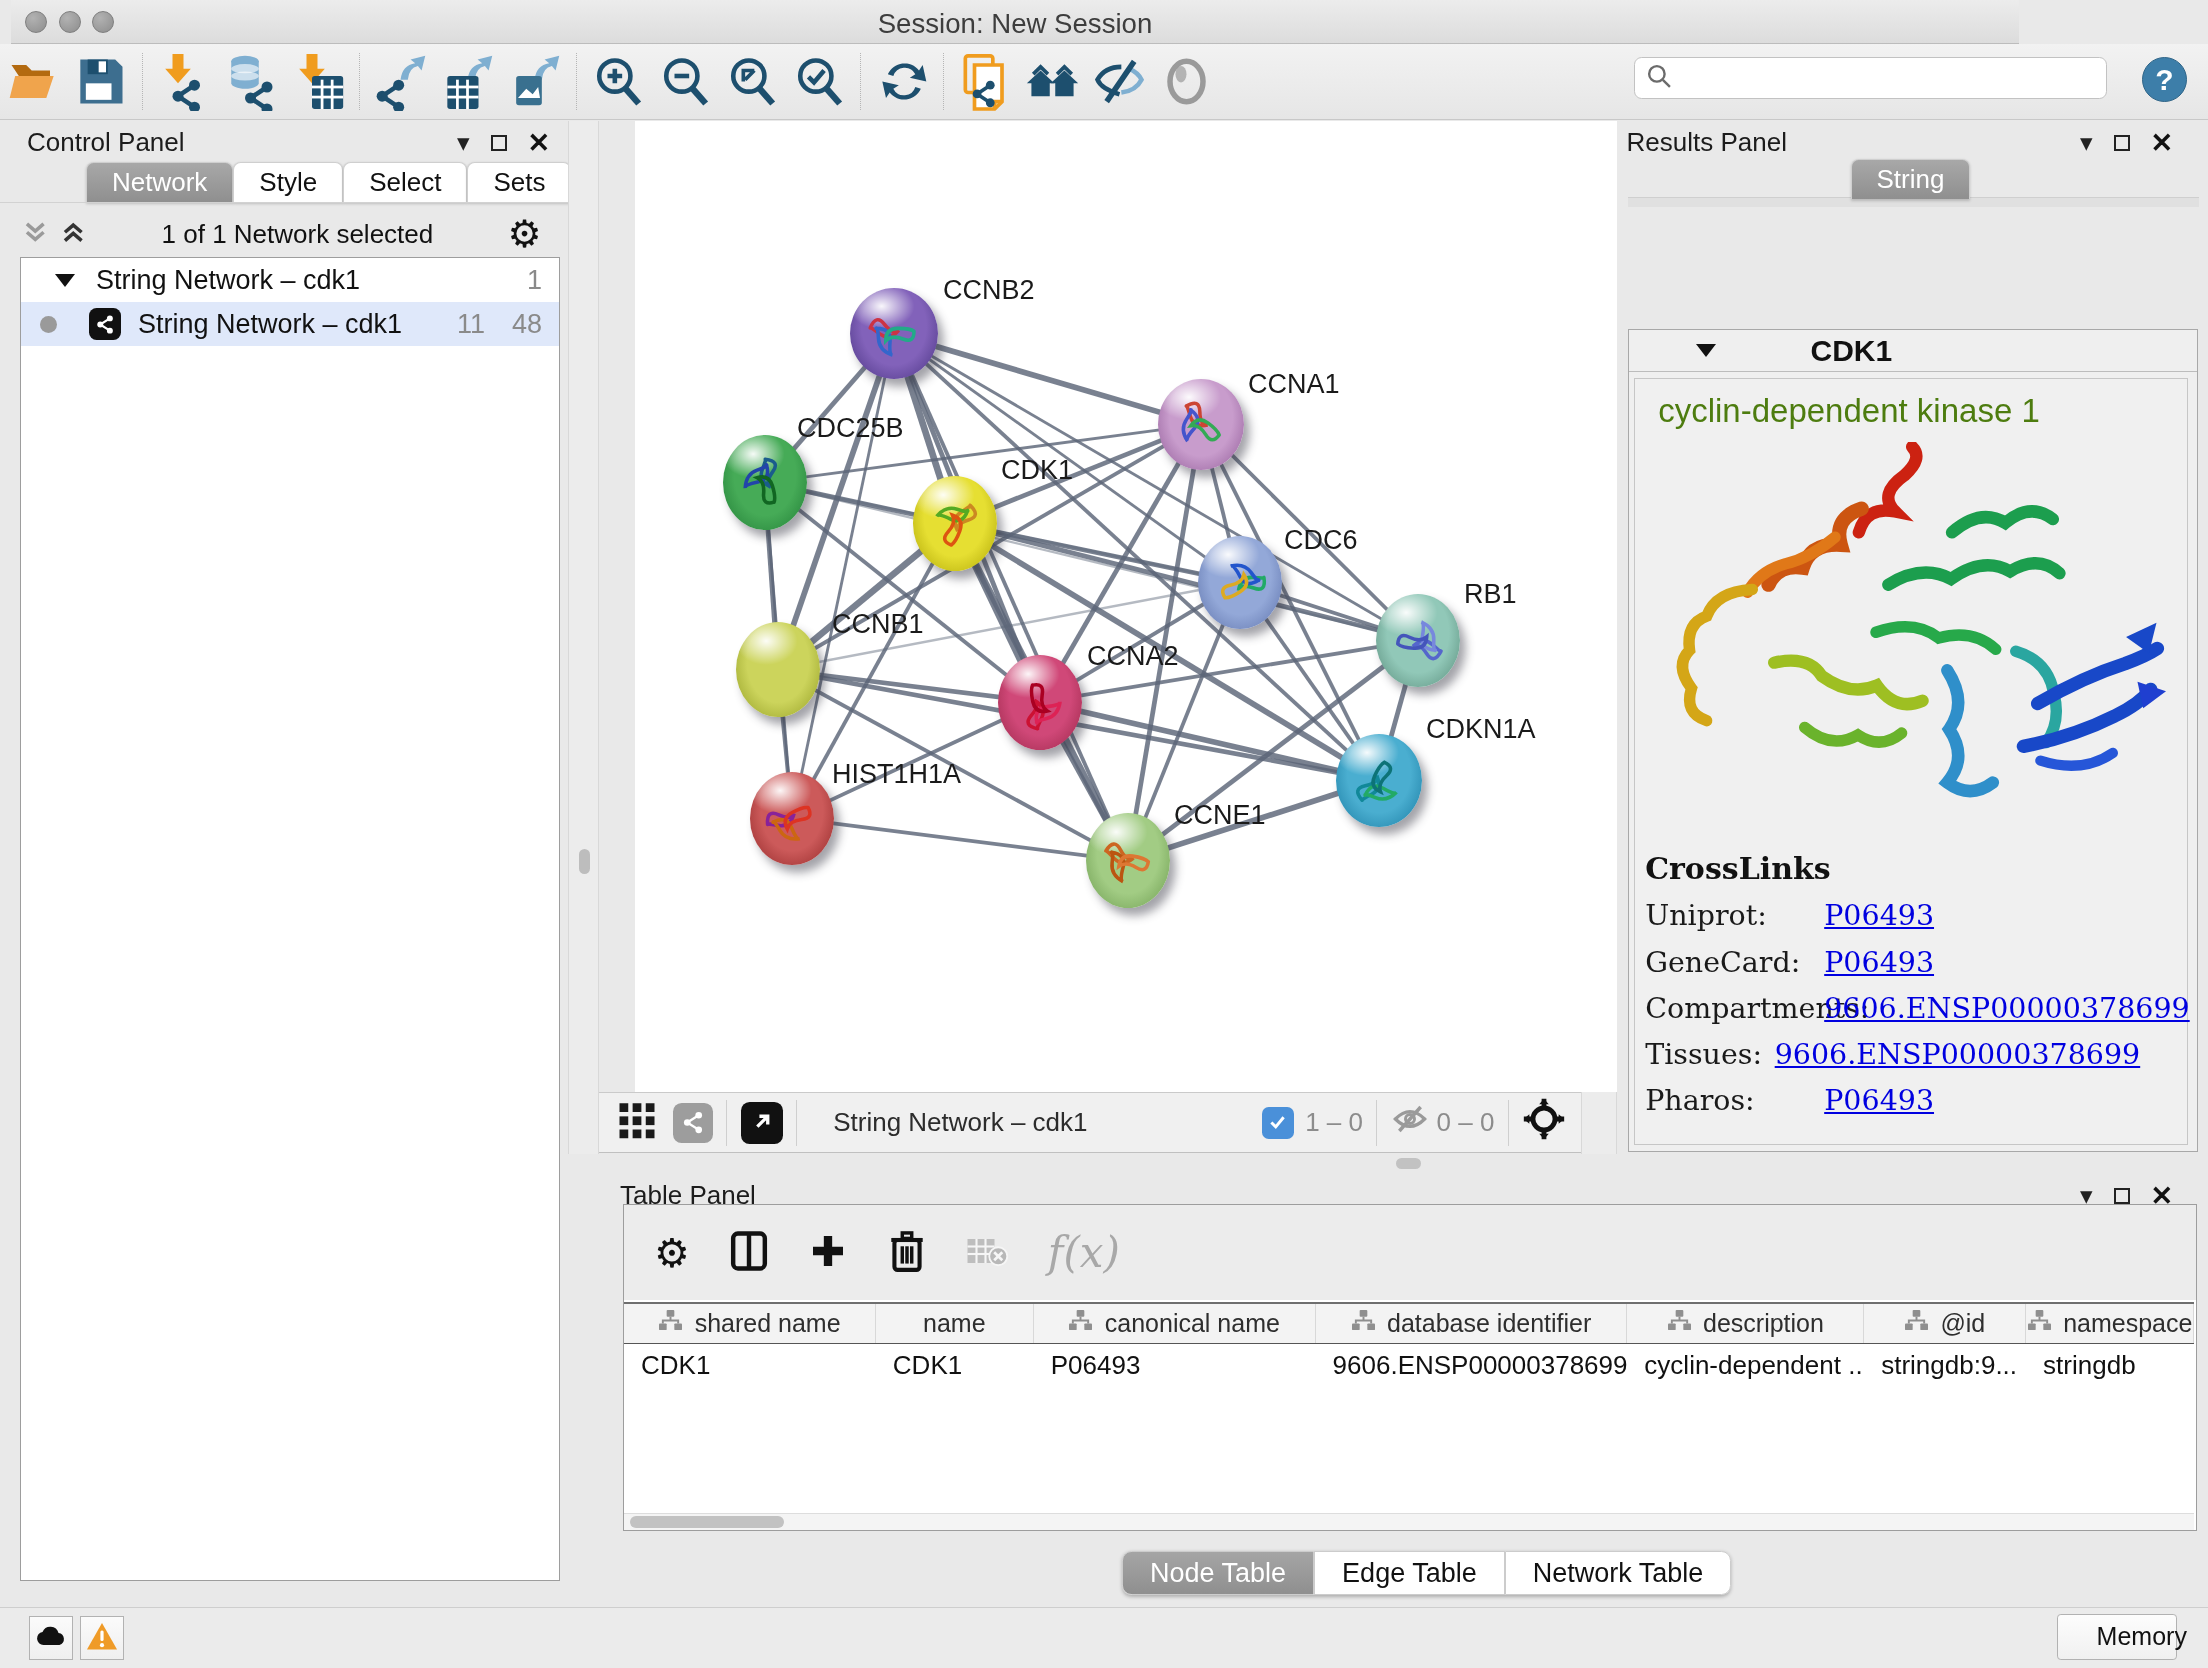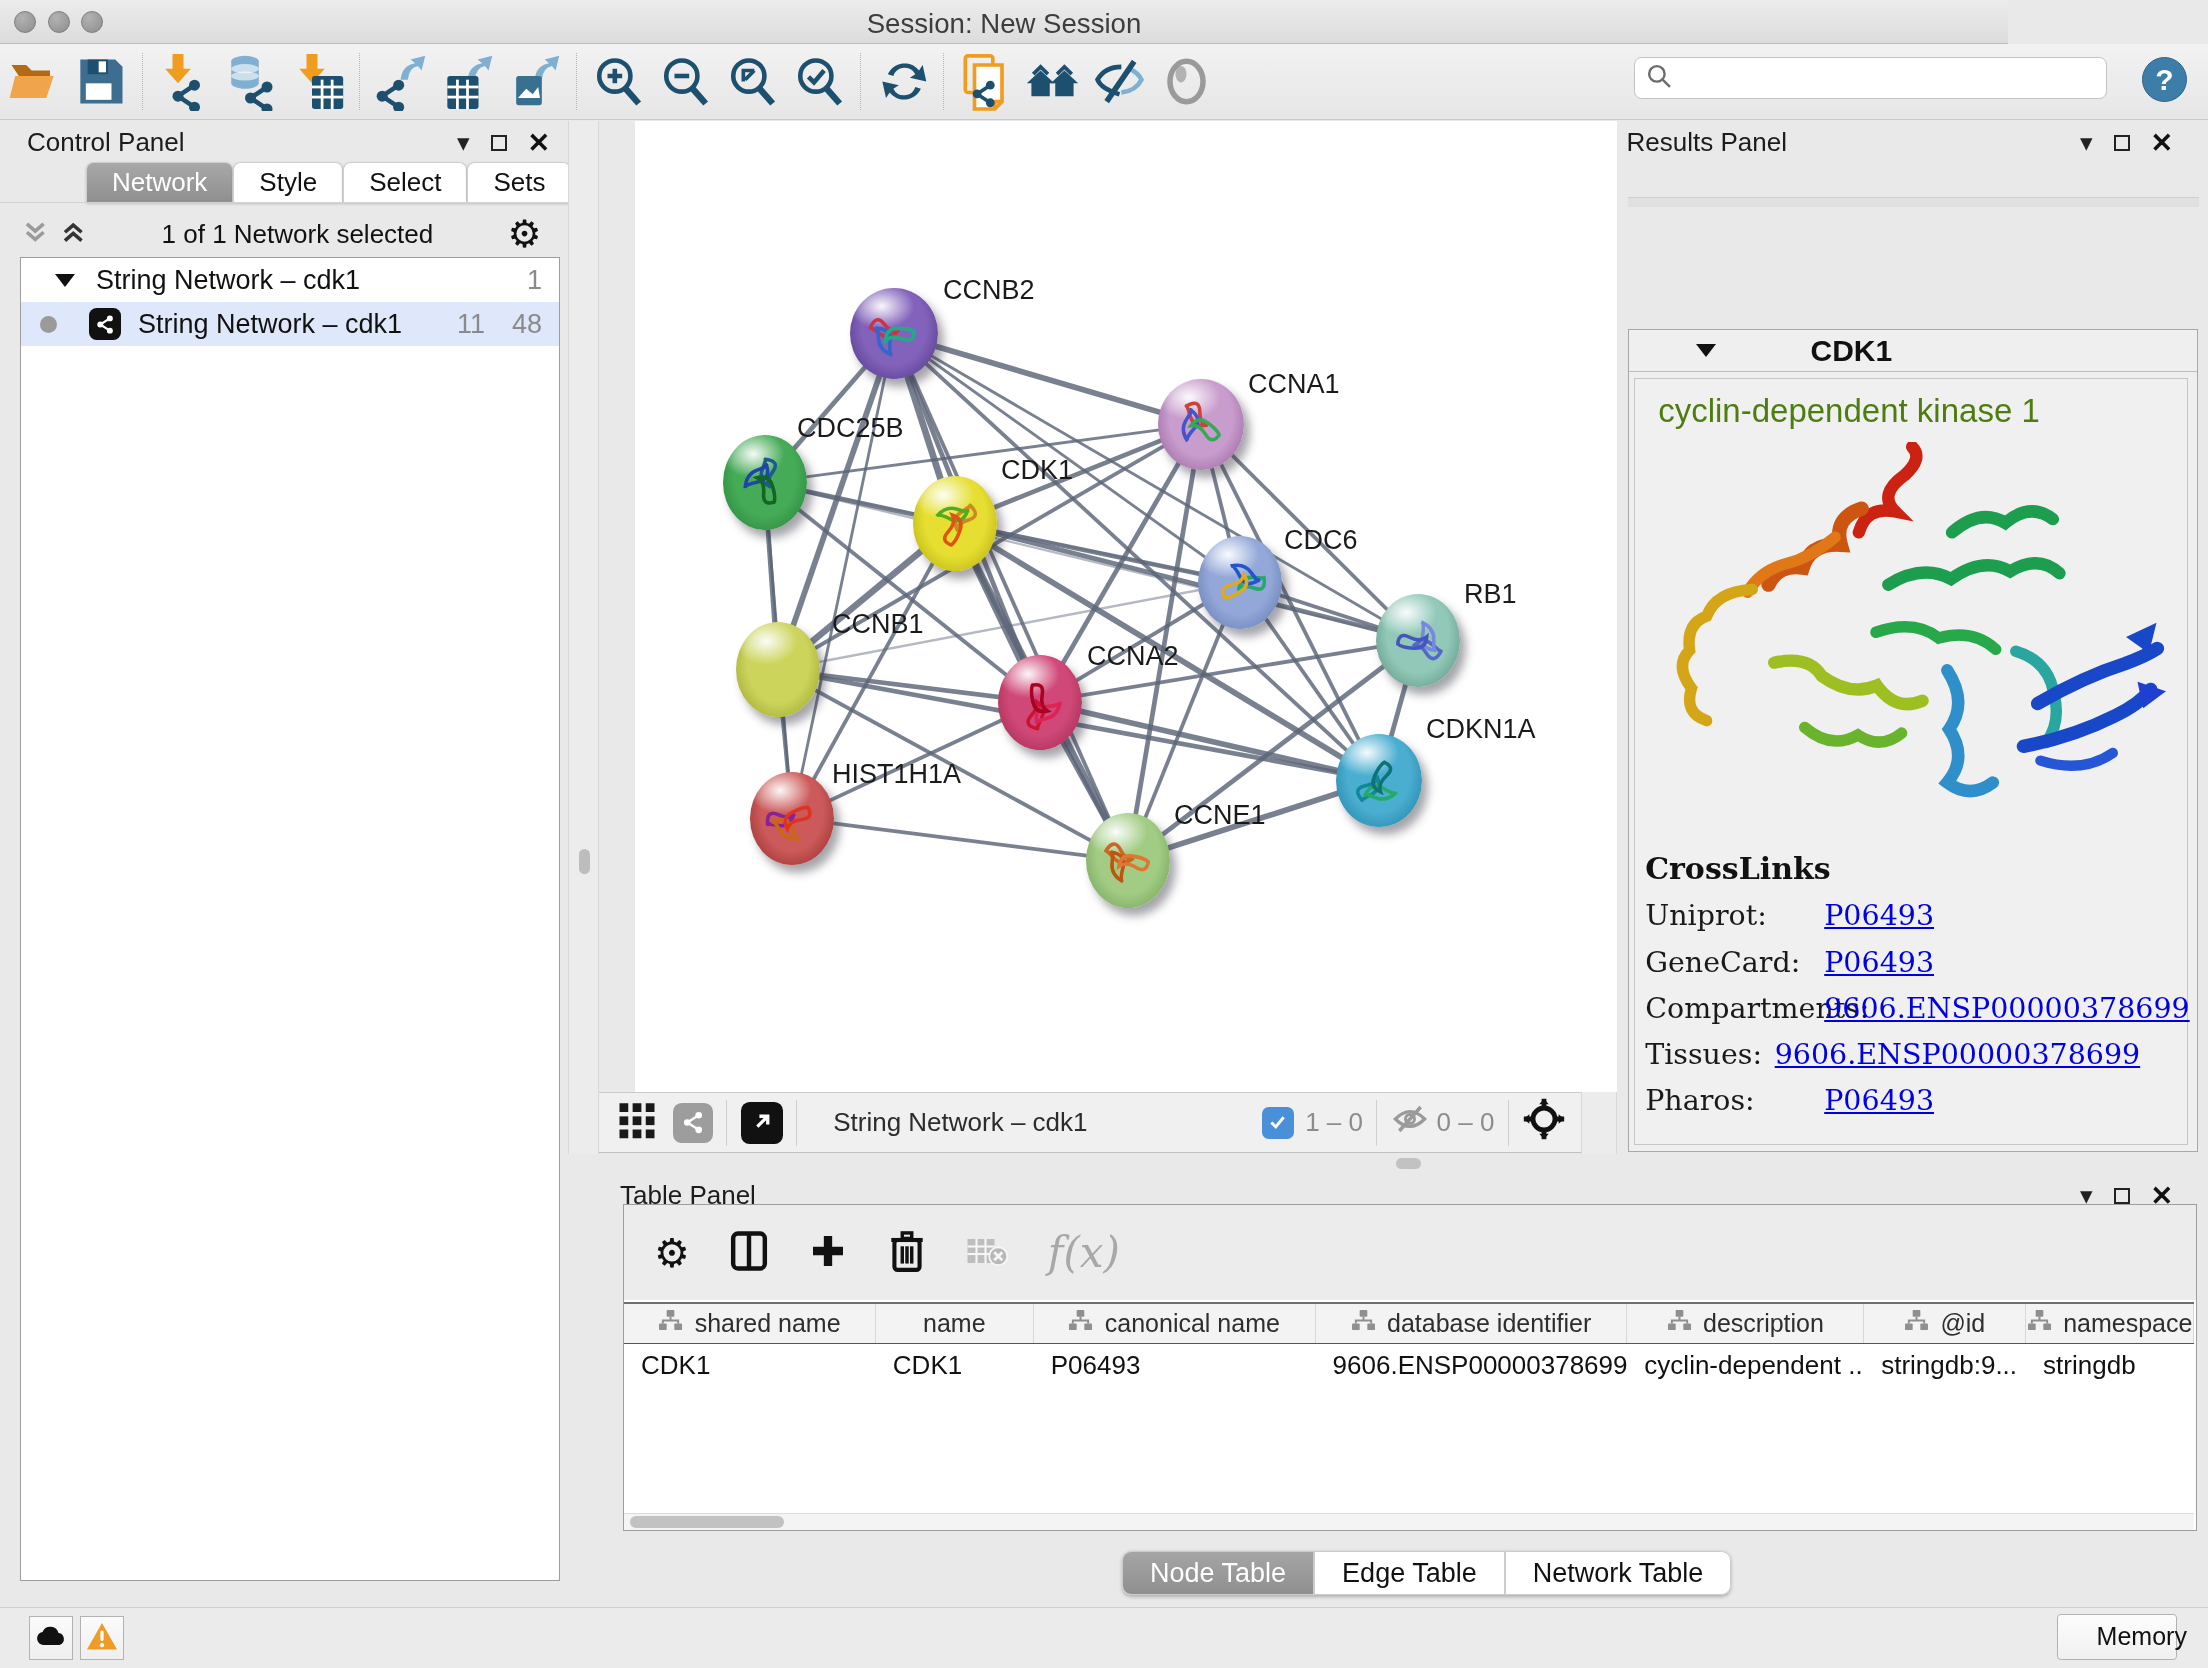--- a/index.html
+++ b/index.html
@@ -2,21 +2,21 @@
 <html style="font-size:15px"><head>
 <meta charset="utf-8">
 <style>
   * { margin:0; padding:0; box-sizing:border-box; }
   html,body { background:#555; }
   .window{
     position:relative; width:2208px; height:1668px; background:#e9e9e9;
     font-family:"Liberation Sans", sans-serif; color:#222; overflow:hidden;
   }
   
-  .titlebar{position:absolute;left:0;top:0;width:2008px;height:44px;
+  .titlebar{position:absolute;left:11px;top:0;width:2008px;height:44px;
     background:linear-gradient(#ececec,#dcdcdc);border-bottom:1px solid #bcbcbc;}
   .tl-dot{position:absolute;top:10.5px;width:22px;height:22px;border-radius:50%;
     background:radial-gradient(circle at 35% 30%, #b2b2b2,#8d8d8d);border:1px solid #7f7f7f;}
   .win-title{position:absolute;top:7.6px;left:0;width:100%;text-align:center;
     font-size:27.6px;color:#3d3d3d;}
   
   .toolbar{position:absolute;left:0;top:44px;width:2208px;height:76px;
     background:linear-gradient(#f2f2f2,#e6e6e6);border-bottom:1px solid #c8c8c8;
     display:flex;align-items:center;}
   .tb-btn{width:67px;height:65px;display:flex;align-items:center;justify-content:center;flex:0 0 auto;}
@@ -548,20 +548,23 @@
   <div class="vsplit-dot" style="left:1396px;top:1158px;width:25px;height:11.4px"></div>
 
   <div class="results">
     <div class="panel-title" style="position:absolute;left:9.5px;top:5.7px">Results Panel</div>
     <div class="chrome" style="left:463px;top:5.7px">
       <span class="chev">▾</span>
       <span class="maxi"></span>
       <span class="clos">✕</span>
     </div>
     <div class="res-strip"></div>
+    <div class="res-tabrow">
+      <div class="tab sel" style="position:absolute;left:223px;top:0">String</div>
+    </div>
     <div class="res-box2">
       <div class="gene-head">
         <span class="tri-down" style="margin:0 0 0 67px"></span>
         <span class="gene-name" style="margin-left:95px">CDK1</span>
       </div>
       <div class="gene-inner">
         <div class="gene-desc">cyclin-dependent kinase 1</div>
 
         <div style="position:absolute;left:27px;top:63px">
           <svg width="504" height="390" viewBox="0 0 530 410">

